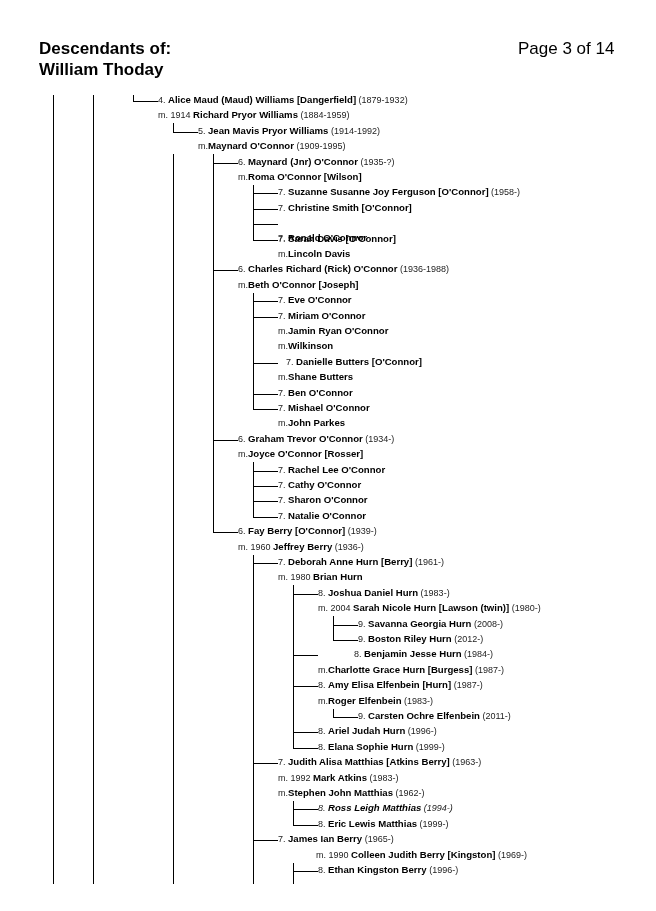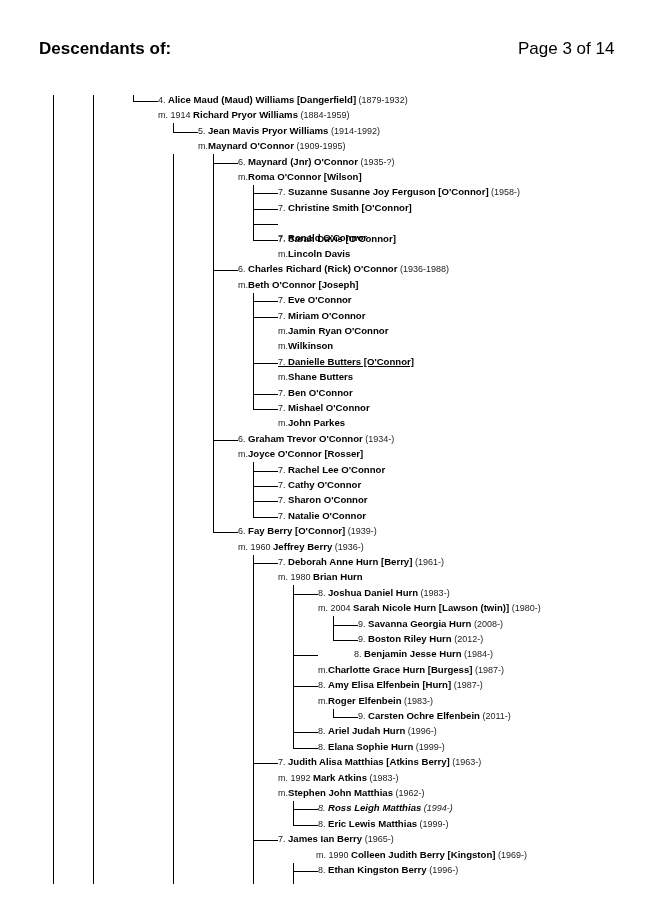--- a/index.html
+++ b/index.html
@@ -10,20 +10,21 @@
   .hline { position:absolute; height:1px; background:#000; }
   .row { position:absolute; font-size:9.6px; line-height:12px; white-space:nowrap; }
   .row .num, .row .m, .row .dates { font-weight:normal; color:#222; font-size:9px; }
   .row .name { font-weight:bold; }
 </style>
 </head>
 <body>
 
 <div class="hdr-title">
   <div>Descendants of:</div>
+  <div>William Thoday</div>
 </div>
 <div class="hdr-page">Page  3 of 14</div>
 
 <div id="tree">
     <div class="hline" style="left: 133px; top: 101px; width: 25px;"></div>
     <div class="row" style="left: 158px; top: 94px;"><span class="num">4. </span><span class="name">Alice Maud (Maud) Williams [Dangerfield]</span><span class="dates"> (1879-1932)</span></div>
     <div class="row" style="left: 158px; top: 109px;"><span class="m">m. 1914 </span><span class="name">Richard Pryor Williams</span><span class="dates"> (1884-1959)</span></div>
     <div class="hline" style="left: 173px; top: 132px; width: 25px;"></div>
     <div class="row" style="left: 198px; top: 125px;"><span class="num">5. </span><span class="name">Jean Mavis Pryor Williams</span><span class="dates"> (1914-1992)</span></div>
     <div class="row" style="left: 198px; top: 140px;"><span class="m">m.</span><span class="name">Maynard O'Connor</span><span class="dates"> (1909-1995)</span></div>
@@ -42,21 +43,21 @@
     <div class="hline" style="left: 213px; top: 270px; width: 25px;"></div>
     <div class="row" style="left: 238px; top: 263px;"><span class="num">6. </span><span class="name">Charles Richard (Rick) O'Connor</span><span class="dates"> (1936-1988)</span></div>
     <div class="row" style="left: 238px; top: 279px;"><span class="m">m.</span><span class="name">Beth O'Connor [Joseph]</span></div>
     <div class="hline" style="left: 253px; top: 301px; width: 25px;"></div>
     <div class="row" style="left: 278px; top: 294px;"><span class="num">7. </span><span class="name">Eve O'Connor</span></div>
     <div class="hline" style="left: 253px; top: 317px; width: 25px;"></div>
     <div class="row" style="left: 278px; top: 310px;"><span class="num">7. </span><span class="name">Miriam O'Connor</span></div>
     <div class="row" style="left: 278px; top: 325px;"><span class="m">m.</span><span class="name">Jamin Ryan O'Connor</span></div>
     <div class="row" style="left: 278px; top: 340px;"><span class="m">m.</span><span class="name">Wilkinson</span></div>
     <div class="hline" style="left: 253px; top: 363px; width: 25px;"></div>
-    <div class="row" style="left: 278px; top: 356px; text-decoration: underline;"><span class="num">7. </span><span class="name">Danielle Butters [O'Connor]</span></div>
+    <div class="row" style="left: 286px; top: 356px;"><span class="num">7. </span><span class="name">Danielle Butters [O'Connor]</span></div>
     <div class="row" style="left: 278px; top: 371px;"><span class="m">m.</span><span class="name">Shane Butters</span></div>
     <div class="hline" style="left: 253px; top: 394px; width: 25px;"></div>
     <div class="row" style="left: 278px; top: 387px;"><span class="num">7. </span><span class="name">Ben O'Connor</span></div>
     <div class="hline" style="left: 253px; top: 409px; width: 25px;"></div>
     <div class="row" style="left: 278px; top: 402px;"><span class="num">7. </span><span class="name">Mishael O'Connor</span></div>
     <div class="row" style="left: 278px; top: 417px;"><span class="m">m.</span><span class="name">John Parkes</span></div>
     <div class="hline" style="left: 213px; top: 440px; width: 25px;"></div>
     <div class="row" style="left: 238px; top: 433px;"><span class="num">6. </span><span class="name">Graham Trevor O'Connor</span><span class="dates"> (1934-)</span></div>
     <div class="row" style="left: 238px; top: 448px;"><span class="m">m.</span><span class="name">Joyce O'Connor [Rosser]</span></div>
     <div class="hline" style="left: 253px; top: 471px; width: 25px;"></div>

